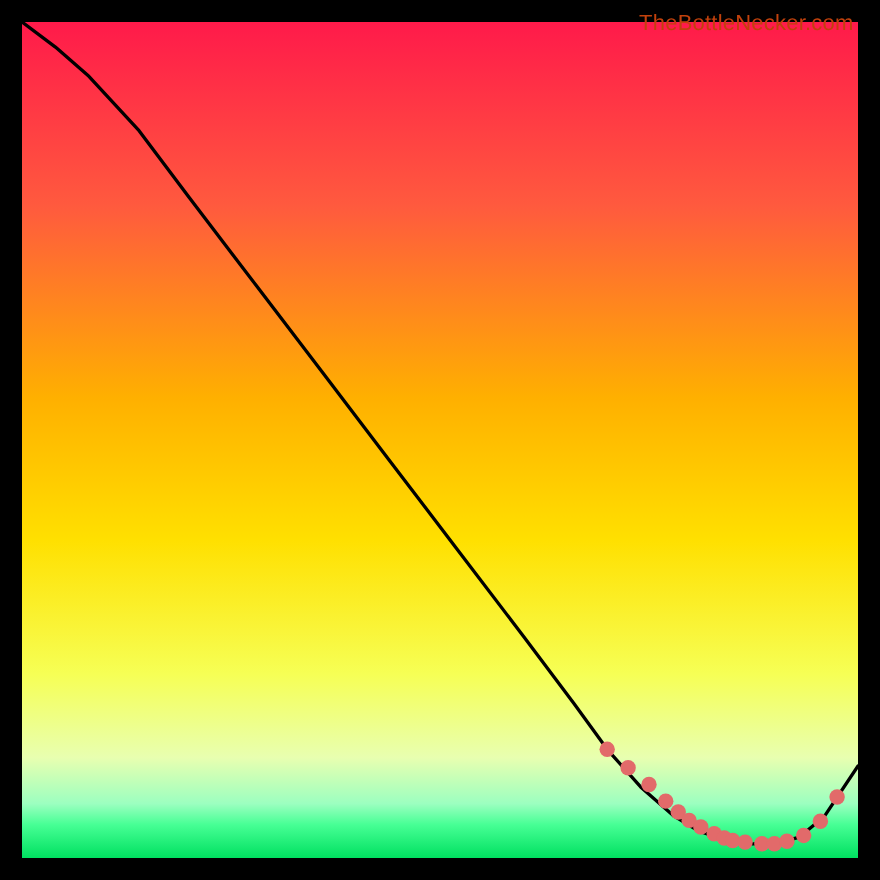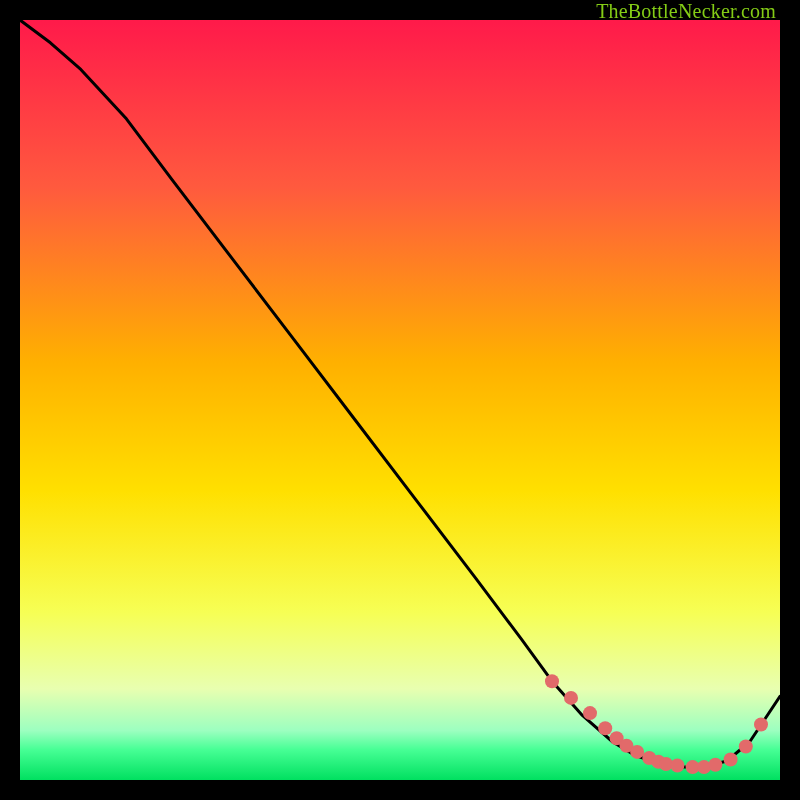--- a/index.html
+++ b/index.html
@@ -21,28 +21,27 @@
   }
   .plot {
     position: absolute;
     left: 0;
     top: 0;
     width: 760px;
     height: 760px;
   }
   .watermark {
     position: absolute;
-    top: 0;
+    top: 10px;
     right: 24px;
-    color: #84cc16;
+    color: #c2410c;
     font-size: 20px;
     font-weight: 500;
     letter-spacing: 0.2px;
     user-select: none;
-    font-family: Liberation Serif, serif;
   }
   svg { display: block; }
 </style>
 </head>
 <body>
 
 <div class="frame">
   <svg class="plot" viewBox="0 0 760 760" width="760" height="760" preserveAspectRatio="none">
     <defs>
       <linearGradient id="bg-grad" x1="0" y1="0" x2="0" y2="1">

